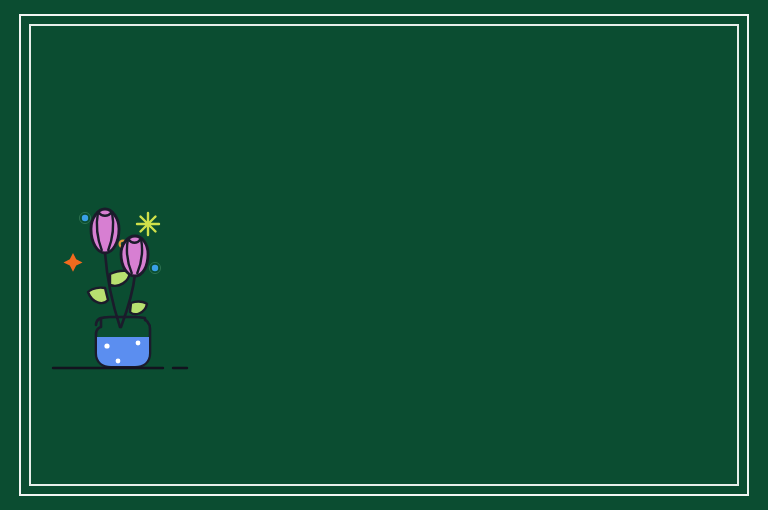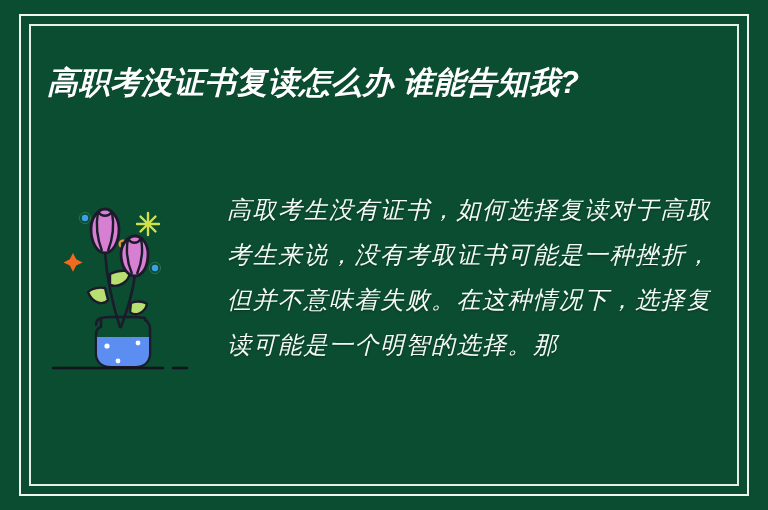--- a/index.html
+++ b/index.html
@@ -100,23 +100,20 @@
   }
 </style>
 </head>
 <body>
 
 <div class="poster">
 
   <div class="frame-outer"></div>
   <div class="frame-inner"></div>
 
-  <div class="title-block">
-    <h1 class="title-text">高职考没证书复读怎么办 谁能告知我?</h1>
-  </div>
 
   <div class="content-row">
 
     <div class="illustration">
       <svg viewBox="0 0 170 185" xmlns="http://www.w3.org/2000/svg" aria-hidden="true">
 
         <circle cx="38" cy="22" r="3.2" fill="#3aa0e8"></circle>
         <circle cx="38" cy="22" r="5.6" fill="none" stroke="#2b6f4e" stroke-width="1"></circle>
 
         <g stroke="#cfe04a" stroke-width="2.4" stroke-linecap="round">
@@ -175,18 +172,15 @@
           <circle cx="71" cy="165" r="2.4" fill="#ffffff"></circle>
         </g>
 
         <g stroke="#13131f" stroke-width="2.4" stroke-linecap="round">
           <line x1="6" y1="172" x2="116" y2="172"></line>
           <line x1="126" y1="172" x2="140" y2="172"></line>
         </g>
       </svg>
     </div>
 
-    <div class="body-block">
-      <p class="body-text">高取考生没有证书，如何选择复读对于高取考生来说，没有考取证书可能是一种挫折，但并不意味着失败。在这种情况下，选择复读可能是一个明智的选择。那</p>
-    </div>
 
   </div>
 </div>
 
 </body></html>

